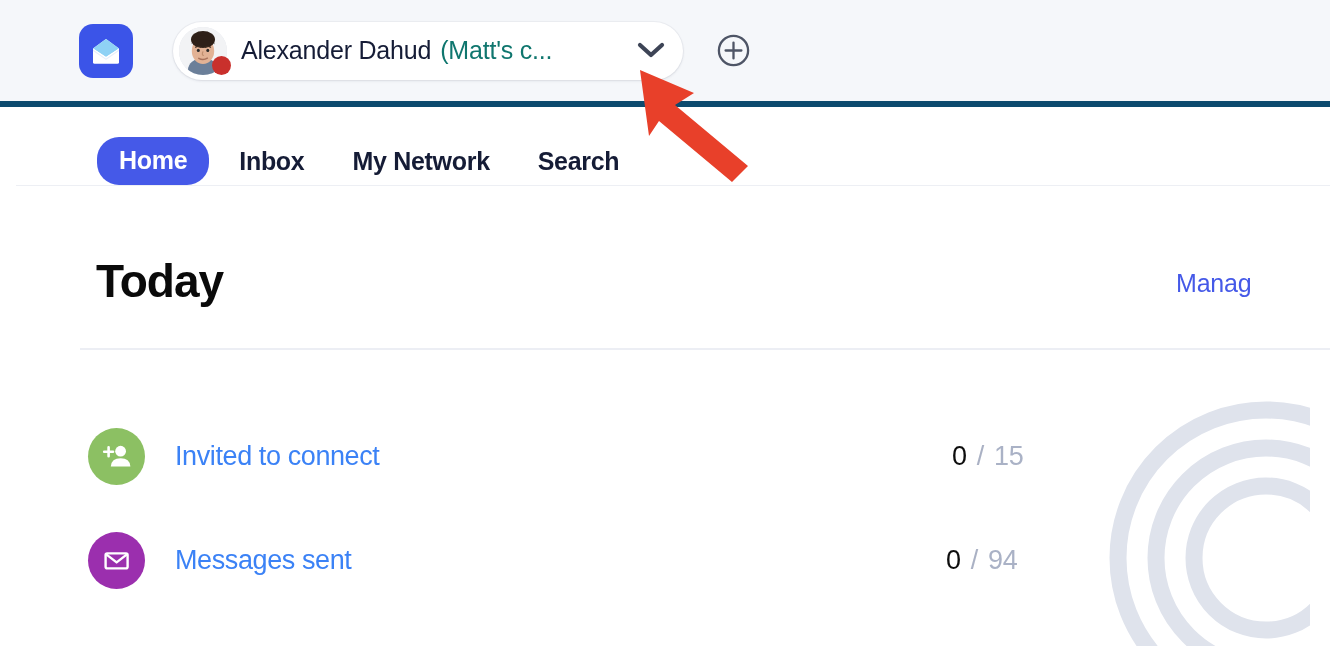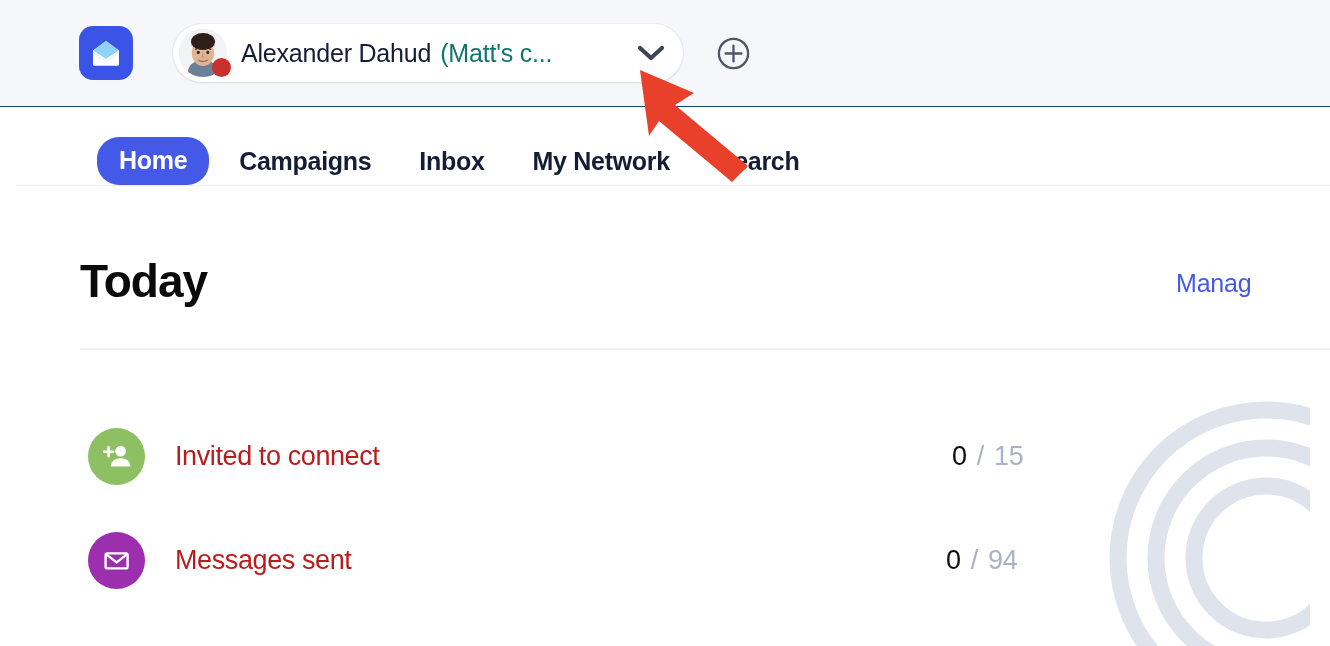--- a/index.html
+++ b/index.html
@@ -8,21 +8,21 @@
     background: #ffffff;
     font-family: "Liberation Sans", sans-serif;
     overflow: hidden;
   }
   #app { position: relative; width: 1330px; height: 646px; background:#fff; overflow:hidden; }
 
   
   .topbar {
     position: absolute; top: 0; left: 0; width: 1330px; height: 107px;
     background: #f5f7fa;
-    border-bottom: 1px solid #0c4a6e;
+    border-bottom: 6px solid #0c4a6e;
     display: flex; align-items: center;
   }
   .logo {
     margin-left: 79px;
     width: 54px; height: 54px; border-radius: 14px;
     background: #3b54e8;
     display: flex; align-items: center; justify-content: center;
     flex: none;
   }
   .logo svg { display:block; }
@@ -90,20 +90,21 @@
   
   .content { position: absolute; top: 186px; left: 0; width: 1330px; height: 460px; background:#fff; }
 
   .section-head {
     position: absolute; top: 72px; left: 80px; right: 0;
     display: flex; align-items: baseline;
   }
   .section-title {
     font-size: 46px; font-weight: bold; color: #0a0a0a; letter-spacing: -1px;
     line-height: 1;
+    margin-left: 16px;
   }
   .manage-link {
     position: absolute; left: 1176px; top: 83px;
     font-size: 25px; color: #4559e8; font-weight: 400;
     white-space: nowrap; cursor: pointer; letter-spacing: -0.2px;
   }
   .divider {
     position: absolute; top: 162px; left: 80px; width: 1250px; height: 2px;
     background: #eceef4;
   }
@@ -113,21 +114,21 @@
   .stat-row {
     position: relative; height: 104px;
     display: flex; align-items: center; padding-left: 88px;
   }
   .stat-icon {
     width: 57px; height: 57px; border-radius: 50%;
     display: flex; align-items: center; justify-content: center;
     flex: none; margin-right: 30px;
   }
   .stat-label {
-    font-size: 27px; color: #b91c1c; font-weight: 500; letter-spacing: -0.4px;
+    font-size: 27px; color: #3b82f6; font-weight: 500; letter-spacing: -0.4px;
     white-space: nowrap;
   }
   .stat-nums {
     position: absolute; display: flex; align-items: baseline;
     font-size: 27px; letter-spacing: -0.3px;
   }
   .stat-nums .cur { color: #0d0d0d; }
   .stat-nums .sep { color: #aab1c4; margin: 0 10px; }
   .stat-nums .tot { color: #aab2c6; }
 
@@ -185,21 +186,20 @@
       <svg width="35" height="35" viewBox="0 0 35 35">
         <circle cx="17.5" cy="17.5" r="14.6" stroke="#4e5566" stroke-width="2.3" fill="none"></circle>
         <path d="M17.5 9.6 L17.5 25.4 M9.6 17.5 L25.4 17.5" stroke="#4e5566" stroke-width="2.3" stroke-linecap="round"></path>
       </svg>
     </div>
   </div>
 
   <div class="navbar">
     <div class="nav-items">
       <div class="nav-item active">Home</div>
-      <div class="nav-item">Campaigns</div>
       <div class="nav-item">Inbox</div>
       <div class="nav-item">My Network</div>
       <div class="nav-item">Search</div>
     </div>
   </div>
 
   <div class="content">
 
     <div class="section-head">
       <div class="section-title">Today</div>

